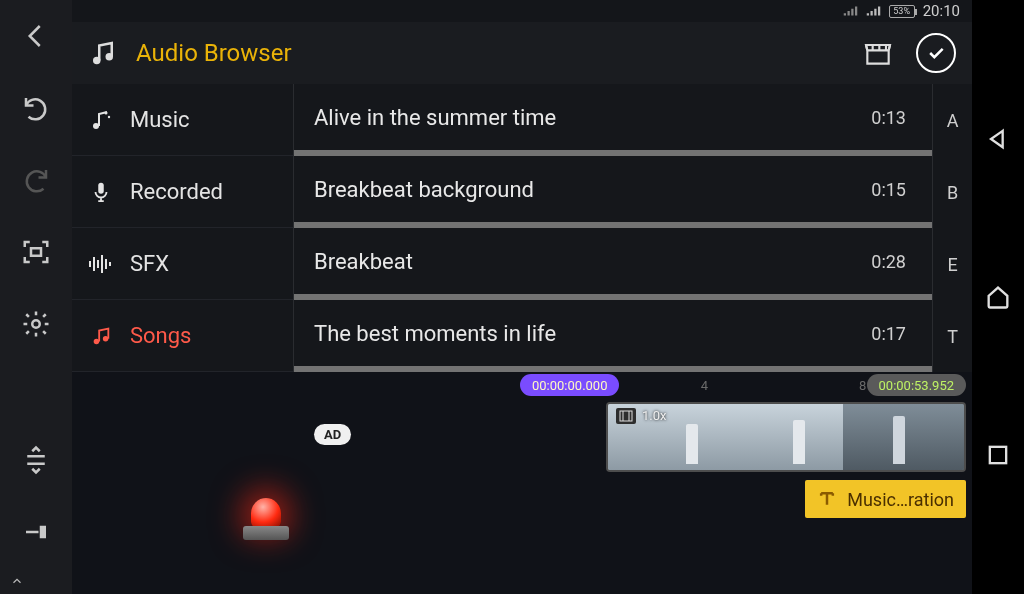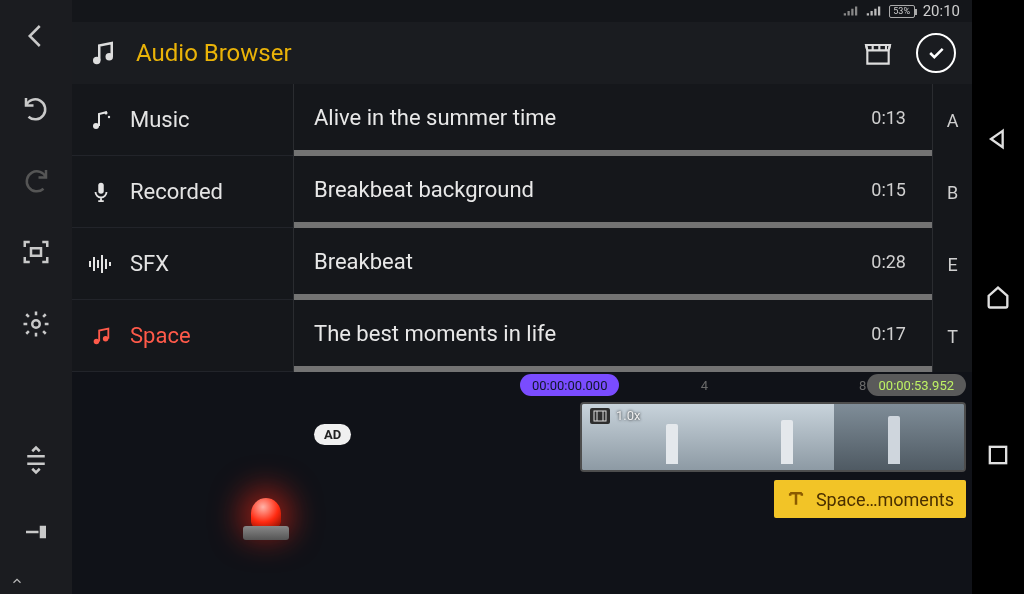--- a/index.html
+++ b/index.html
@@ -40,24 +40,24 @@
   
   .tlzone { flex:1; display:flex; background:#101218; position:relative; }
   .ad-panel { width:448px; position:relative; display:flex; align-items:center; justify-content:center;text-decoration:underline; }
   .ad-badge { position:absolute; top:52px; left:242px; background:#f0f0f0; color:#222; font-weight:700; font-size:13px; padding:3px 10px; border-radius:12px; }
   .siren { width:70px; height:70px; position:relative; top:22px; left:-30px; }
   .siren-base { position:absolute; bottom:0; left:12px; width:46px; height:14px; background:linear-gradient(#888,#555); border-radius:3px; }
   .siren-dome { position:absolute; bottom:12px; left:20px; width:30px; height:30px; background:radial-gradient(circle at 40% 30%, #ffb3a8, #ff2a10 55%, #7a0d00); border-radius:15px 15px 6px 6px; box-shadow:0 0 30px 10px rgba(255,40,20,.55); }
   .tl-body { flex:1; position:relative; }
   .tl-ruler { height:28px; position:relative; }
   .ruler-mark { position:absolute; top:6px; font-size:13px; color:#6a6a6a; }
-  .pill { position:absolute; top:2px; height:22px; border-radius:11px; font-size:13px; display:flex; align-items:center; padding:0 12px; color:#0f172a; }
+  .pill { position:absolute; top:2px; height:22px; border-radius:11px; font-size:13px; display:flex; align-items:center; padding:0 12px; color:#fef9c3; }
   .pill.purple { background:#7a4cff; left:0; }
   .pill.grey { background:#5a5a5a; right:6px; color:#bef264; }
-  .clip { position:absolute; top:30px; left:60px; height:70px; right:6px; border:2px solid #4d4d4d; border-radius:4px; background:linear-gradient(90deg,#9aa5ad,#b8c4cd,#93a0a9,#6e7a84); display:flex; align-items:flex-start; padding:4px 8px; gap:6px; overflow:hidden;text-align:center; }
+  .clip { position:absolute; top:30px; left:86px; height:70px; right:6px; border:2px solid #4d4d4d; border-radius:4px; background:linear-gradient(90deg,#9aa5ad,#b8c4cd,#93a0a9,#6e7a84); display:flex; align-items:flex-start; padding:4px 8px; gap:6px; overflow:hidden;text-align:center; }
   .clip-thumb { position:absolute; top:0; bottom:0; background:linear-gradient(#c8d3db,#8d9aa4); }
   .clip .t1{ left:0; width:36%; }
   .clip .t2{ left:36%; width:30%; }
   .clip .t3{ left:66%; width:34%; background:linear-gradient(#7f8d98,#4f5a63);}
   .rocket { position:absolute; bottom:6px; width:12px; background:#e4e8ec; border-radius:2px 2px 0 0; }
   .clip-ico { position:relative; z-index:2; width:20px; height:16px; background:#2e2e2e; border-radius:2px; display:flex; align-items:center; justify-content:center; }
   .clip-speed { position:relative; z-index:2; color:#f0f0f0; font-size:13px; text-shadow:0 0 3px #000; }
   .text-clip { position:absolute; top:108px; right:6px; height:38px; background:#f2c427; color:#4a2f00; display:flex; align-items:center; padding:0 12px; gap:10px; border-radius:2px; font-size:18px; }
   
   .right-nav { width:52px; background:#000; display:flex; flex-direction:column; align-items:center; justify-content:space-around; padding:60px 0; }
@@ -199,21 +199,21 @@
           <span>SFX</span>
         </div>
         <div class="cat-row active">
           <span class="cat-ico">
               <svg width="22" height="24" viewBox="0 0 24 24">
                 <circle cx="7" cy="18" r="3" fill="#ff5a4a"></circle>
                 <circle cx="17" cy="15" r="3" fill="#ff5a4a"></circle>
                 <path d="M10 18V6l10-2v11" stroke="#ff5a4a" fill="none" stroke-width="2"></path>
               </svg>
             </span>
-          <span>Space</span>
+          <span>Songs</span>
         </div>
       </div>
 
       <div class="tracks">
         <div class="track-row">
           <span>Alive in the summer time</span>
           <div class="track-fill"></div>
           <span class="track-dur">0:13</span>
         </div>
         <div class="track-row">
@@ -274,21 +274,21 @@
                 <line x1="10" y1="1" x2="10" y2="11" stroke="#ddd"></line>
               </svg>
             </span>
           <span class="clip-speed">1.0x</span>
         </div>
         <div class="text-clip">
           <svg width="20" height="20" viewBox="0 0 24 24">
               <path d="M5 5h14M12 5v14" stroke="#8a5a00" stroke-width="3" fill="none"></path>
               <path d="M5 5v3M19 5v3" stroke="#8a5a00" stroke-width="3"></path>
             </svg>
-          <span>Space…moments</span>
+          <span>Music…ration</span>
         </div>
       </div>
     </div>
 
   </div>
 
   <div class="right-nav">
     <div class="rn-btn">
       <svg viewBox="0 0 24 24">
           <polygon points="16 5 6 12 16 19"></polygon>

